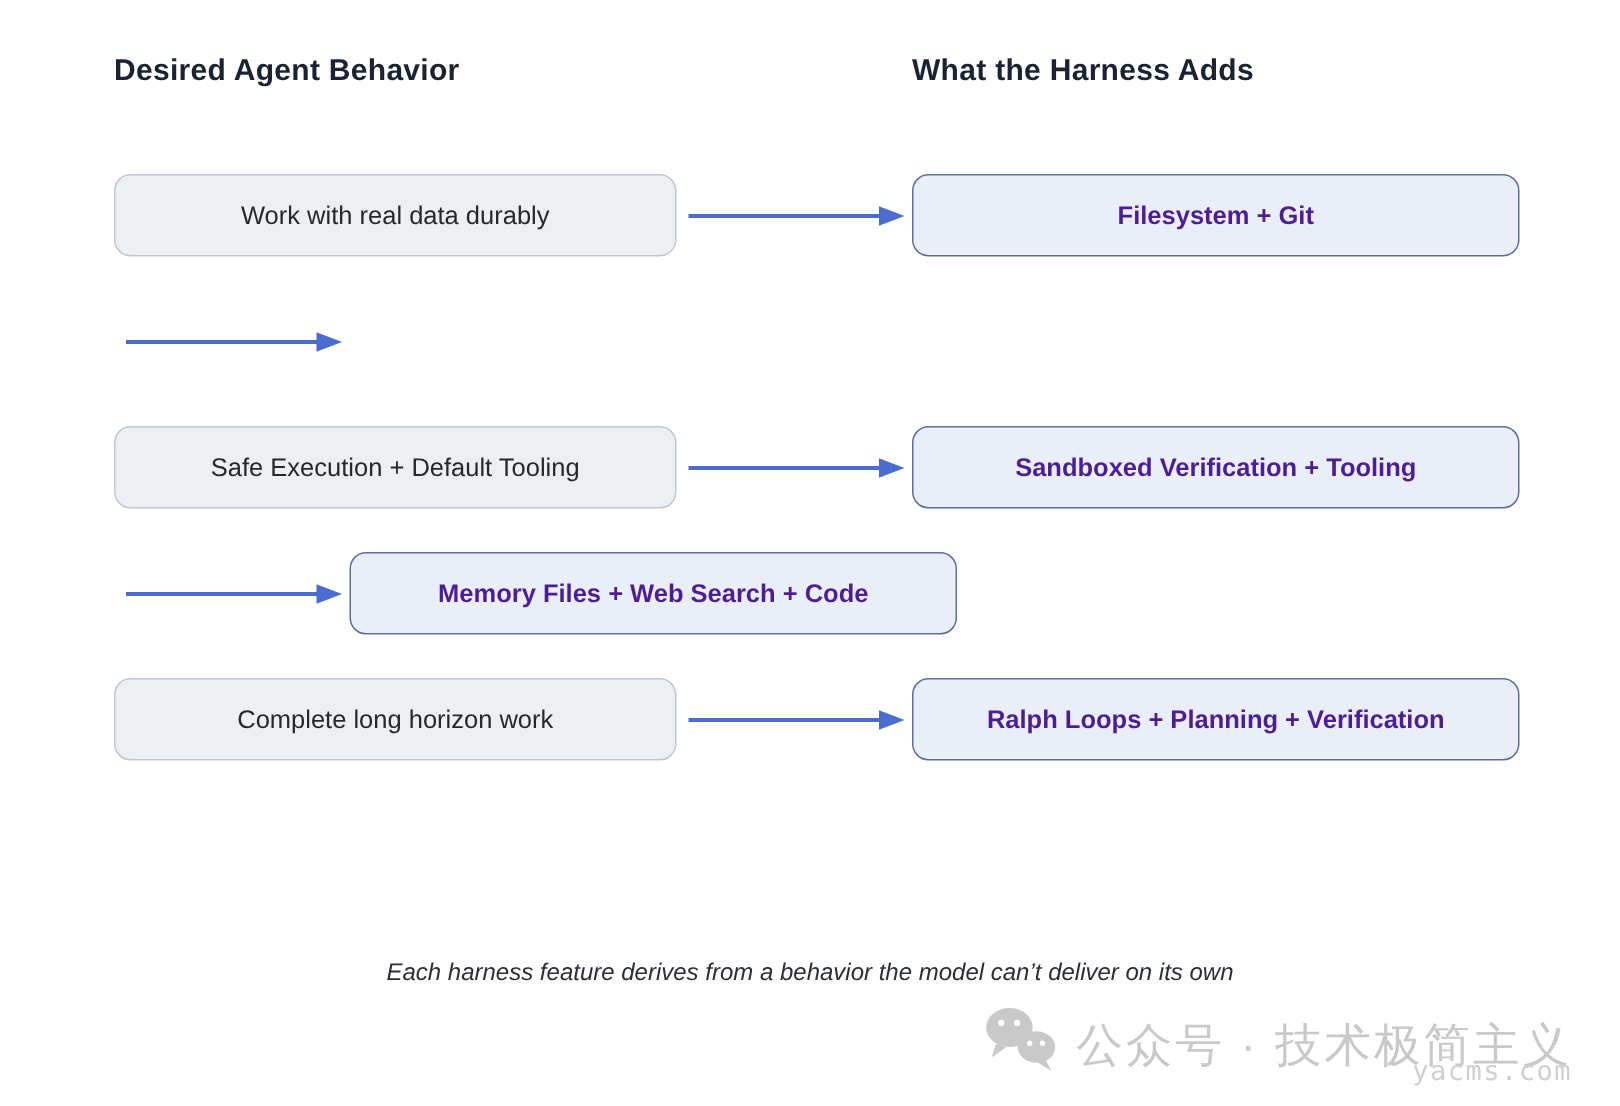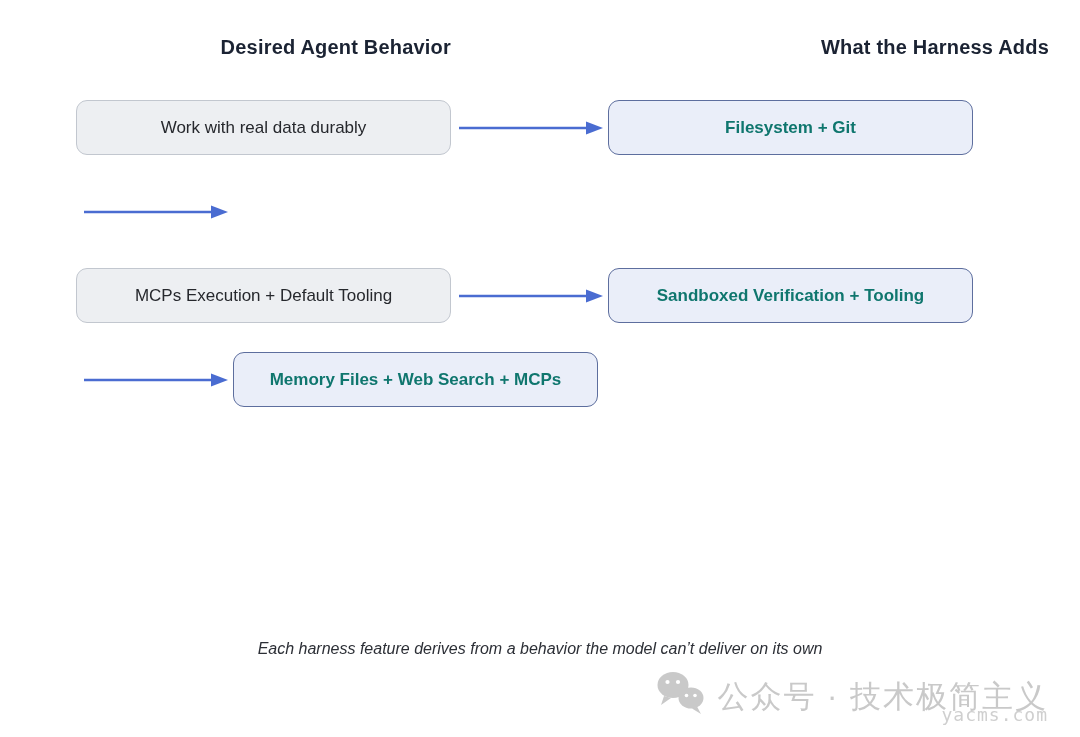--- a/index.html
+++ b/index.html
@@ -16,48 +16,48 @@
     position:relative;
     width:1080px;height:737px;
     background:#ffffff;
     font-family:"Liberation Sans", sans-serif;
     overflow:hidden;
   }
   .col-header{
     position:absolute;top:36px;
     font-size:20px;font-weight:bold;
     color:var(--heading-text);
-    text-align:right;
+    text-align:left;
     letter-spacing:.2px;
   }
   .col-header.left{left:76px;width:375px;}
-  .col-header.right{left:644px;width:405px;}
+  .col-header.right{left:608px;width:405px;}
   .rows{
-    position:absolute;left:76px;top:100px;
+    position:absolute;left:76px;top:116px;
     display:flex;flex-direction:column;gap:29px;
   }
   .row{display:flex;align-items:center;}
   .box{
     box-sizing:border-box;
     height:55px;border-radius:11px;
     display:flex;align-items:center;justify-content:center;
     font-size:17px;
   }
   .box.behavior{
     width:375px;
     background:var(--behavior-box-bg);
     border:1.5px solid var(--behavior-box-border);
     color:#26282d;
     font-weight:normal;
   }
   .box.harness{
-    width:365px;
+    width:405px;
     background:var(--harness-box-bg);
     border:1.5px solid var(--harness-box-border);
-    color:#0f766e;
+    color:#4c1d95;
     font-weight:bold;
   }
   .arrow-cell{
     width:157px;height:55px;
     display:flex;align-items:center;justify-content:center;
     color:var(--arrow);
   }
   .footer-note{
     position:absolute;left:0;top:640px;width:1080px;
     text-align:center;
@@ -111,46 +111,60 @@
       <div class="arrow-cell">
         <svg width="157" height="18" viewBox="0 0 157 18">
             <line x1="8" y1="9" x2="136" y2="9" stroke="currentColor" stroke-width="2.6"></line>
             <polygon points="135,2.5 152,9 135,15.5" fill="currentColor"></polygon>
           </svg>
       </div>
     </div>
 
     <div class="row">
       <div class="box behavior">
-        <span>MCPs Execution + Default Tooling</span>
+        <span>Safe Execution + Default Tooling</span>
       </div>
       <div class="arrow-cell">
         <svg width="157" height="18" viewBox="0 0 157 18">
             <line x1="8" y1="9" x2="136" y2="9" stroke="currentColor" stroke-width="2.6"></line>
             <polygon points="135,2.5 152,9 135,15.5" fill="currentColor"></polygon>
           </svg>
       </div>
       <div class="box harness">
         <span>Sandboxed Verification + Tooling</span>
       </div>
     </div>
 
     <div class="row">
       <div class="arrow-cell">
         <svg width="157" height="18" viewBox="0 0 157 18">
             <line x1="8" y1="9" x2="136" y2="9" stroke="currentColor" stroke-width="2.6"></line>
             <polygon points="135,2.5 152,9 135,15.5" fill="currentColor"></polygon>
           </svg>
       </div>
       <div class="box harness">
-        <span>Memory Files + Web Search + MCPs</span>
+        <span>Memory Files + Web Search + Code</span>
       </div>
     </div>
 
 
+    <div class="row">
+      <div class="box behavior">
+        <span>Complete long horizon work</span>
+      </div>
+      <div class="arrow-cell">
+        <svg width="157" height="18" viewBox="0 0 157 18">
+            <line x1="8" y1="9" x2="136" y2="9" stroke="currentColor" stroke-width="2.6"></line>
+            <polygon points="135,2.5 152,9 135,15.5" fill="currentColor"></polygon>
+          </svg>
+      </div>
+      <div class="box harness">
+        <span>Ralph Loops + Planning + Verification</span>
+      </div>
+    </div>
 
   </div>
 
   <div class="footer-note">Each harness feature derives from a behavior the model can’t deliver on its own</div>
 
   <div class="watermark">
     <span>
       <svg width="52" height="46" viewBox="0 0 52 46">
         <g fill="currentColor">
           <ellipse cx="18" cy="15" rx="15.5" ry="13"></ellipse>

